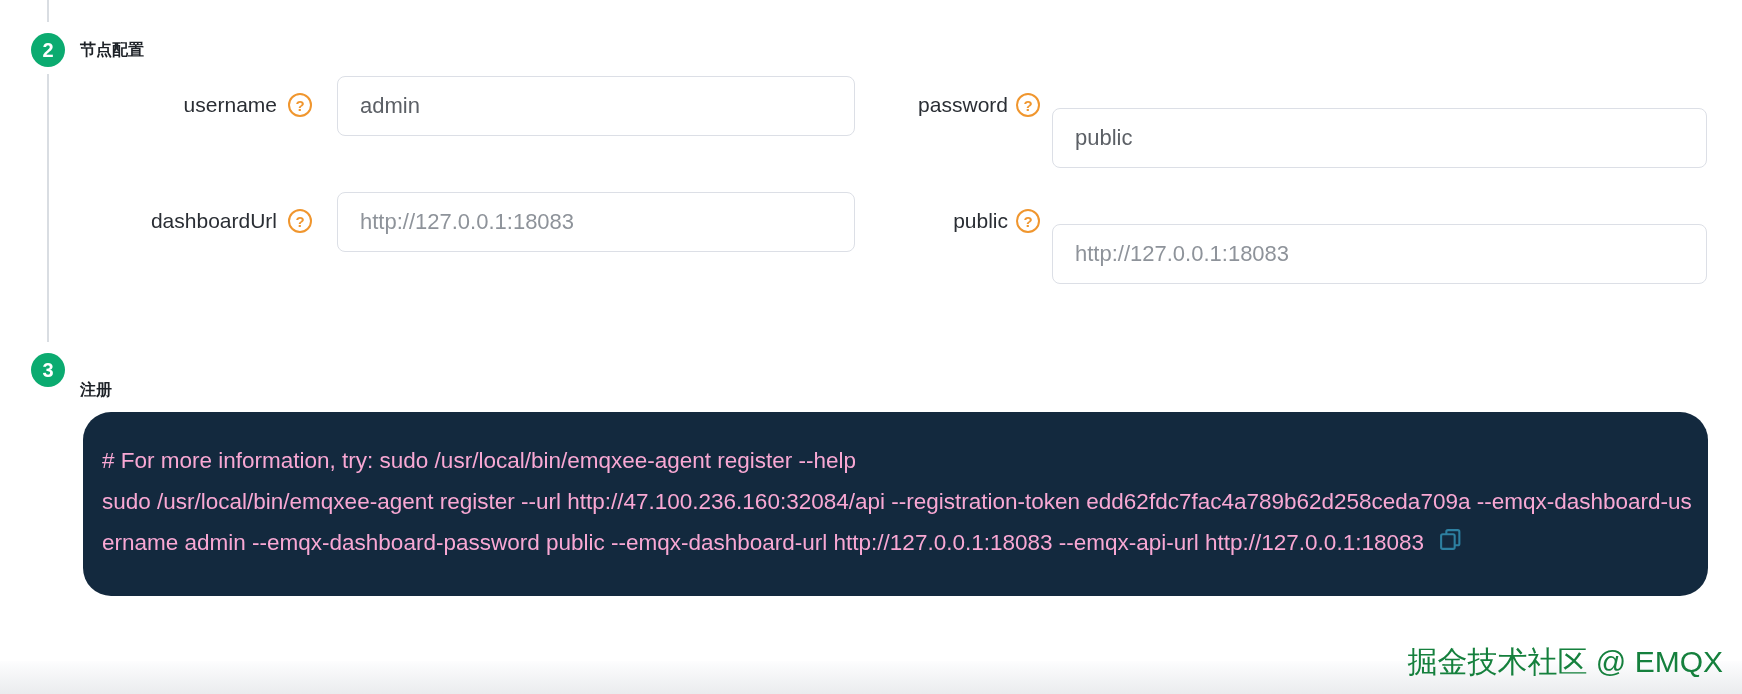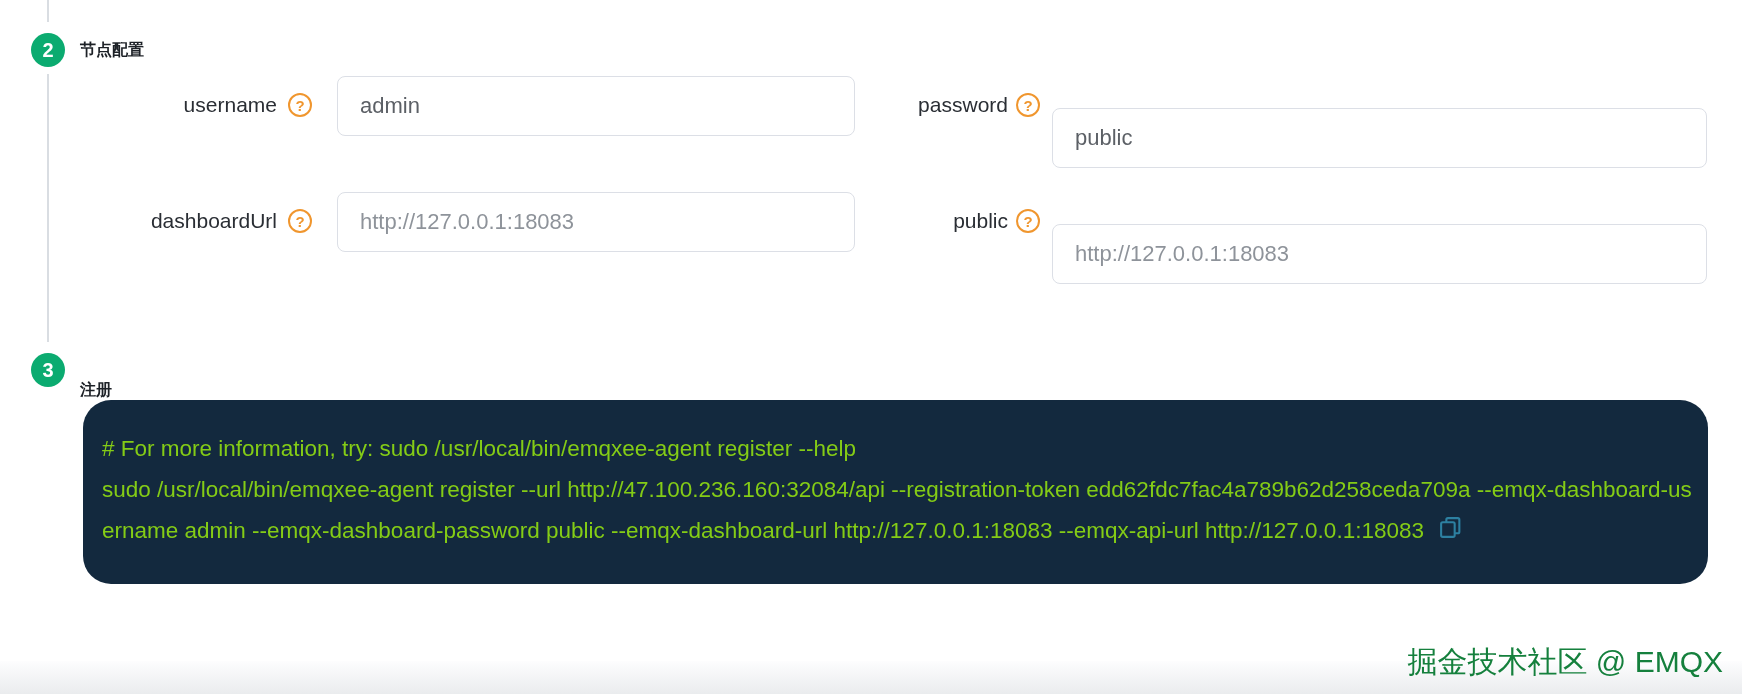--- a/index.html
+++ b/index.html
@@ -31,23 +31,23 @@
   .hi-r1 { top:93px; } .hi-r2 { top:209px; }
   .hi-c1 { left:288px; } .hi-c2 { left:1016px; }
   .text-input { position:absolute; height:60px; background:#ffffff;
     border:1px solid #dcdfe6; border-radius:8px; font-size:22px; color:#5c6066;
     padding:0 22px; outline:none; font-family:"Liberation Sans","DejaVu Sans",sans-serif; }
   .ti-r1 { top:76px; } .ti-r2 { top:192px; }
   .ti-c1 { left:337px; width:518px; } .ti-c2 { left:1052px; width:655px;margin-top:32px; }
   .text-input::placeholder { color:#8e939a; opacity:1; }
 
   
-  #code-block { position:absolute; left:83px; top:400px; width:1625px; height:184px;
+  #code-block { position:absolute; left:83px; top:412px; width:1625px; height:184px;
     background:#13293e; border-radius:28px; padding:28px 16px 0 19px;
-    color:#84cc16; font-size:22.5px; line-height:41px; }
+    color:#f9a8d4; font-size:22.5px; line-height:41px; }
   #code-block .cmd-wrap { word-break:break-all; }
   .copy-icon-btn { display:inline-block; vertical-align:-2px; margin-left:14px; cursor:pointer; }
 
   
   #watermark { position:absolute; right:19px; top:642px; font-size:30px;
     color:#15803d; text-shadow:0 0 1px rgba(255,255,255,0.6); z-index:3; }
   #bottom-fade { position:absolute; left:0; top:661px; width:1742px; height:33px;
     background:linear-gradient(to bottom,#fdfdfe,#eaecee); }
 </style>
 </head>

